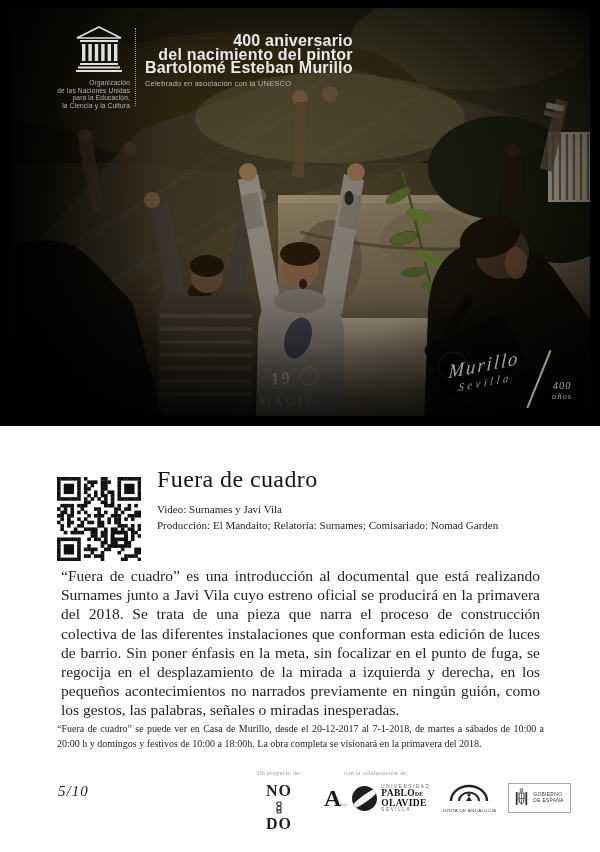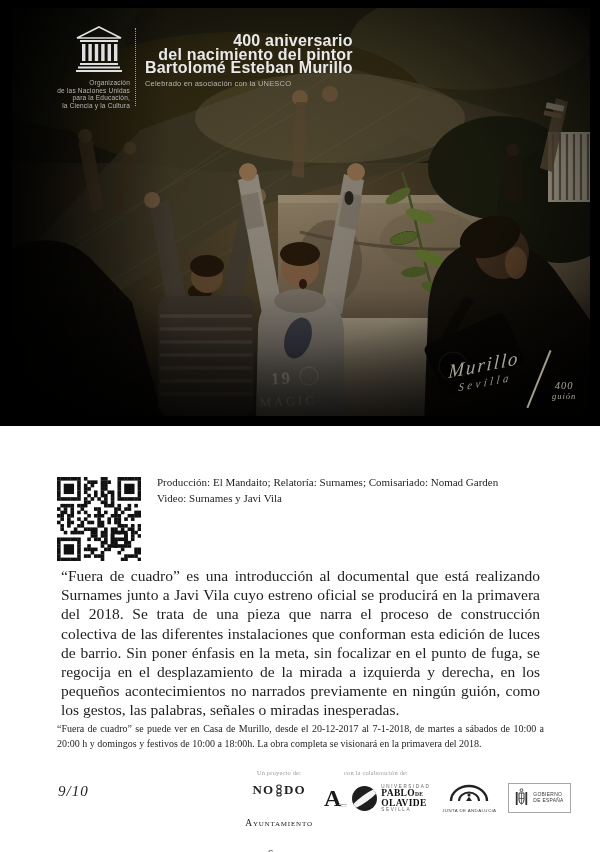--- a/index.html
+++ b/index.html
@@ -42,21 +42,21 @@
   
   .body-text{position:absolute;left:57px;top:562px;width:487px;font-size:15.5px;line-height:19.2px;text-align:justify;color:#1f1f1f;}
   .body-text p{margin:4px;}
   .footnote{position:absolute;left:57px;top:722px;width:487px;font-size:10px;line-height:14.6px;text-align:justify;color:#242424;}
 
   
   .page-num{position:absolute;left:58px;top:783px;font-style:italic;font-size:15px;letter-spacing:1px;color:#222;}
   .flabel{font-size:6.4px;color:#9a9a9a;letter-spacing:.2px;}
   .project-group{position:absolute;left:234px;top:769px;width:90px;text-align:center;}
   .project-group .flabel{margin-bottom:6px;}
-  .nodo-line{display:flex;justify-content:center;align-items:center;gap:1px;font-weight:bold;font-size:13px;letter-spacing:1px;color:#222;}
+  .nodo-line{display:flex;justify-content:center;align-items:center;gap:1px;font-weight:bold;font-size:16px;letter-spacing:1px;color:#222;flex-direction:column;}
   .ayto{font-variant:small-caps;font-size:9.5px;letter-spacing:.8px;line-height:10.5px;color:#222;margin-top:20px;}
   .collab-group{position:absolute;left:324px;top:769px;width:242px;}
   .collab-group .flabel{margin-left:20px;margin-bottom:7px;}
   .logo-row{display:flex;align-items:center;gap:11px;}
   .alcazar{position:relative;flex:0 0 auto;}
   .a-letter{font-size:24px;line-height:24px;font-weight:bold;color:#1a1a1a;}
   .a-lines{position:absolute;left:15px;bottom:2px;width:8px;height:4px;
     background:linear-gradient(#b9b9b9 1px,transparent 1px,transparent 2px,#b9b9b9 3px,transparent 3px);}
   .upo{display:flex;align-items:center;gap:4px;flex:0 0 auto;}
   .upo-ball{width:25px;height:25px;border-radius:50%;background:#1e1e1e;position:relative;overflow:hidden;flex:0 0 25px;}
@@ -257,21 +257,21 @@
         <div class="small">Celebrado en asociación con la UNESCO</div>
       </div>
     </div>
 
     <div class="signature">
       <div class="sig-name">Murillo</div>
       <div class="sig-city">Sevilla</div>
       <div class="sig-slash"></div>
       <div class="sig-years">
         <div class="num">400</div>
-        <div class="word">guión</div>
+        <div class="word">años</div>
       </div>
     </div>
   </div>
 
   <div class="info">
     <div class="qr-wrap" id="qr"><svg width="84" height="84">
           <rect width="84" height="84" fill="#fff"></rect>
           <rect x="0.00" y="0.00" width="3.61" height="3.61" fill="#111"></rect>
           <rect x="0.00" y="20.16" width="3.61" height="3.61" fill="#111"></rect>
           <rect x="3.36" y="0.00" width="3.61" height="3.61" fill="#111"></rect>
@@ -545,33 +545,34 @@
           <rect x="63.84" y="80.64" width="3.61" height="3.61" fill="#111"></rect>
           <rect x="67.20" y="80.64" width="3.61" height="3.61" fill="#111"></rect>
           <rect x="80.64" y="80.64" width="3.61" height="3.61" fill="#111"></rect>
           <rect x="53.76" y="53.76" width="17.05" height="3.61" fill="#111"></rect>
           <rect x="53.76" y="67.20" width="17.05" height="3.61" fill="#111"></rect>
           <rect x="53.76" y="57.12" width="3.61" height="10.33" fill="#111"></rect>
           <rect x="67.20" y="57.12" width="3.61" height="10.33" fill="#111"></rect>
           <rect x="60.48" y="60.48" width="3.61" height="3.61" fill="#111"></rect>
         </svg></div>
     <div class="info-text">
+      <div class="title">Fuera de cuadro</div>
       <div class="credits">
+        <div>Video: Surnames y Javi Vila</div>
         <div>Producción: El Mandaito; Relatoría: Surnames; Comisariado: Nomad Garden</div>
-        <div>Video: Surnames y Javi Vila</div>
       </div>
     </div>
   </div>
 
   <div class="body-text">
     <p>“Fuera de cuadro” es una introducción al documental que está realizando Surnames junto a Javi Vila cuyo estreno oficial se producirá en la primavera del 2018. Se trata de una pieza que narra el proceso de construcción colectiva de las diferentes instalaciones que conforman esta edición de luces de barrio. Sin poner énfasis en la meta, sin focalizar en el punto de fuga, se regocija en el desplazamiento de la mirada a izquierda y derecha, en los pequeños acontecimientos no narrados previamente en ningún guión, como los gestos, las palabras, señales o miradas inesperadas.</p>
   </div>
   <div class="footnote">“Fuera de cuadro” se puede ver en Casa de Murillo, desde el 20-12-2017 al 7-1-2018, de martes a sábados de 10:00 a 20:00 h y domingos y festivos de 10:00 a 18:00h. La obra completa se visionará en la primavera del 2018.</div>
 
-  <div class="page-num">9/10</div>
+  <div class="page-num">5/10</div>
 
   <div class="project-group">
     <div class="flabel">Un proyecto de:</div>
     <div class="nodo-line">
       <span>NO</span>
       <svg width="8" height="13" viewBox="0 0 8 13">
         <path d="M4,1 C7,1 7,4 4,5 C1,6 1,9 4,9 C7,9 7,12 4,12 C1,12 1,9.5 4,9 C7,8.5 7,5.5 4,5 C1,4.5 1,1 4,1 Z" fill="none" stroke="#222" stroke-width="1.1"></path>
       </svg>
       <span>DO</span>
     </div>

